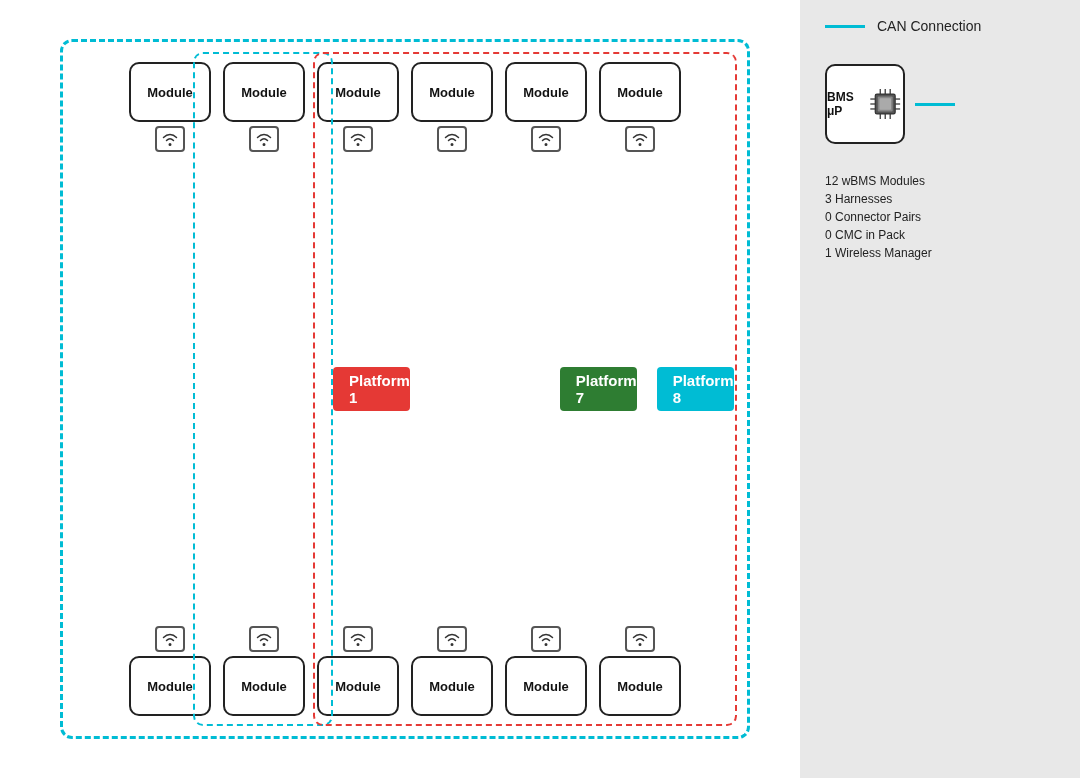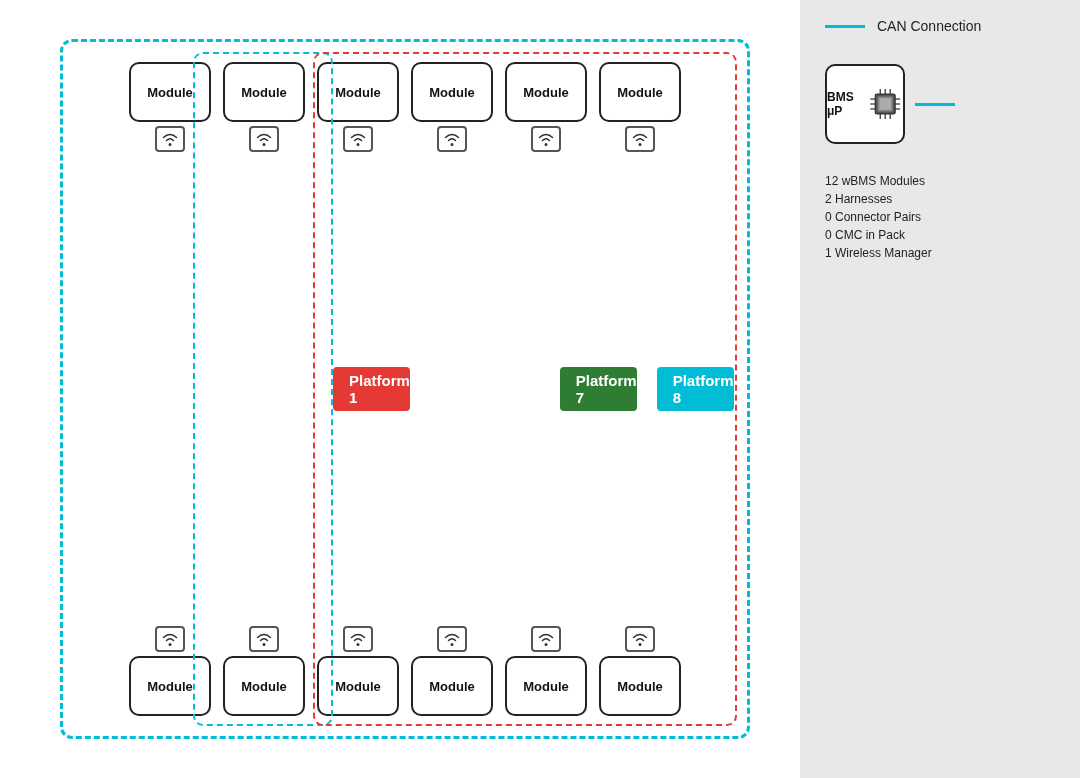--- a/index.html
+++ b/index.html
@@ -414,21 +414,21 @@
       </svg>
     </div>
     <div class="can-line"></div>
   </div>
 
   <ul class="stats-list">
     <li>
       <span>12 wBMS Modules</span>
     </li>
     <li>
-      <span>2 Harnesses</span>
+      <span>3 Harnesses</span>
     </li>
     <li>
       <span>0 Connector Pairs</span>
     </li>
     <li>
       <span>0 CMC in Pack</span>
     </li>
     <li>
       <span>1 Wireless Manager</span>
     </li>

